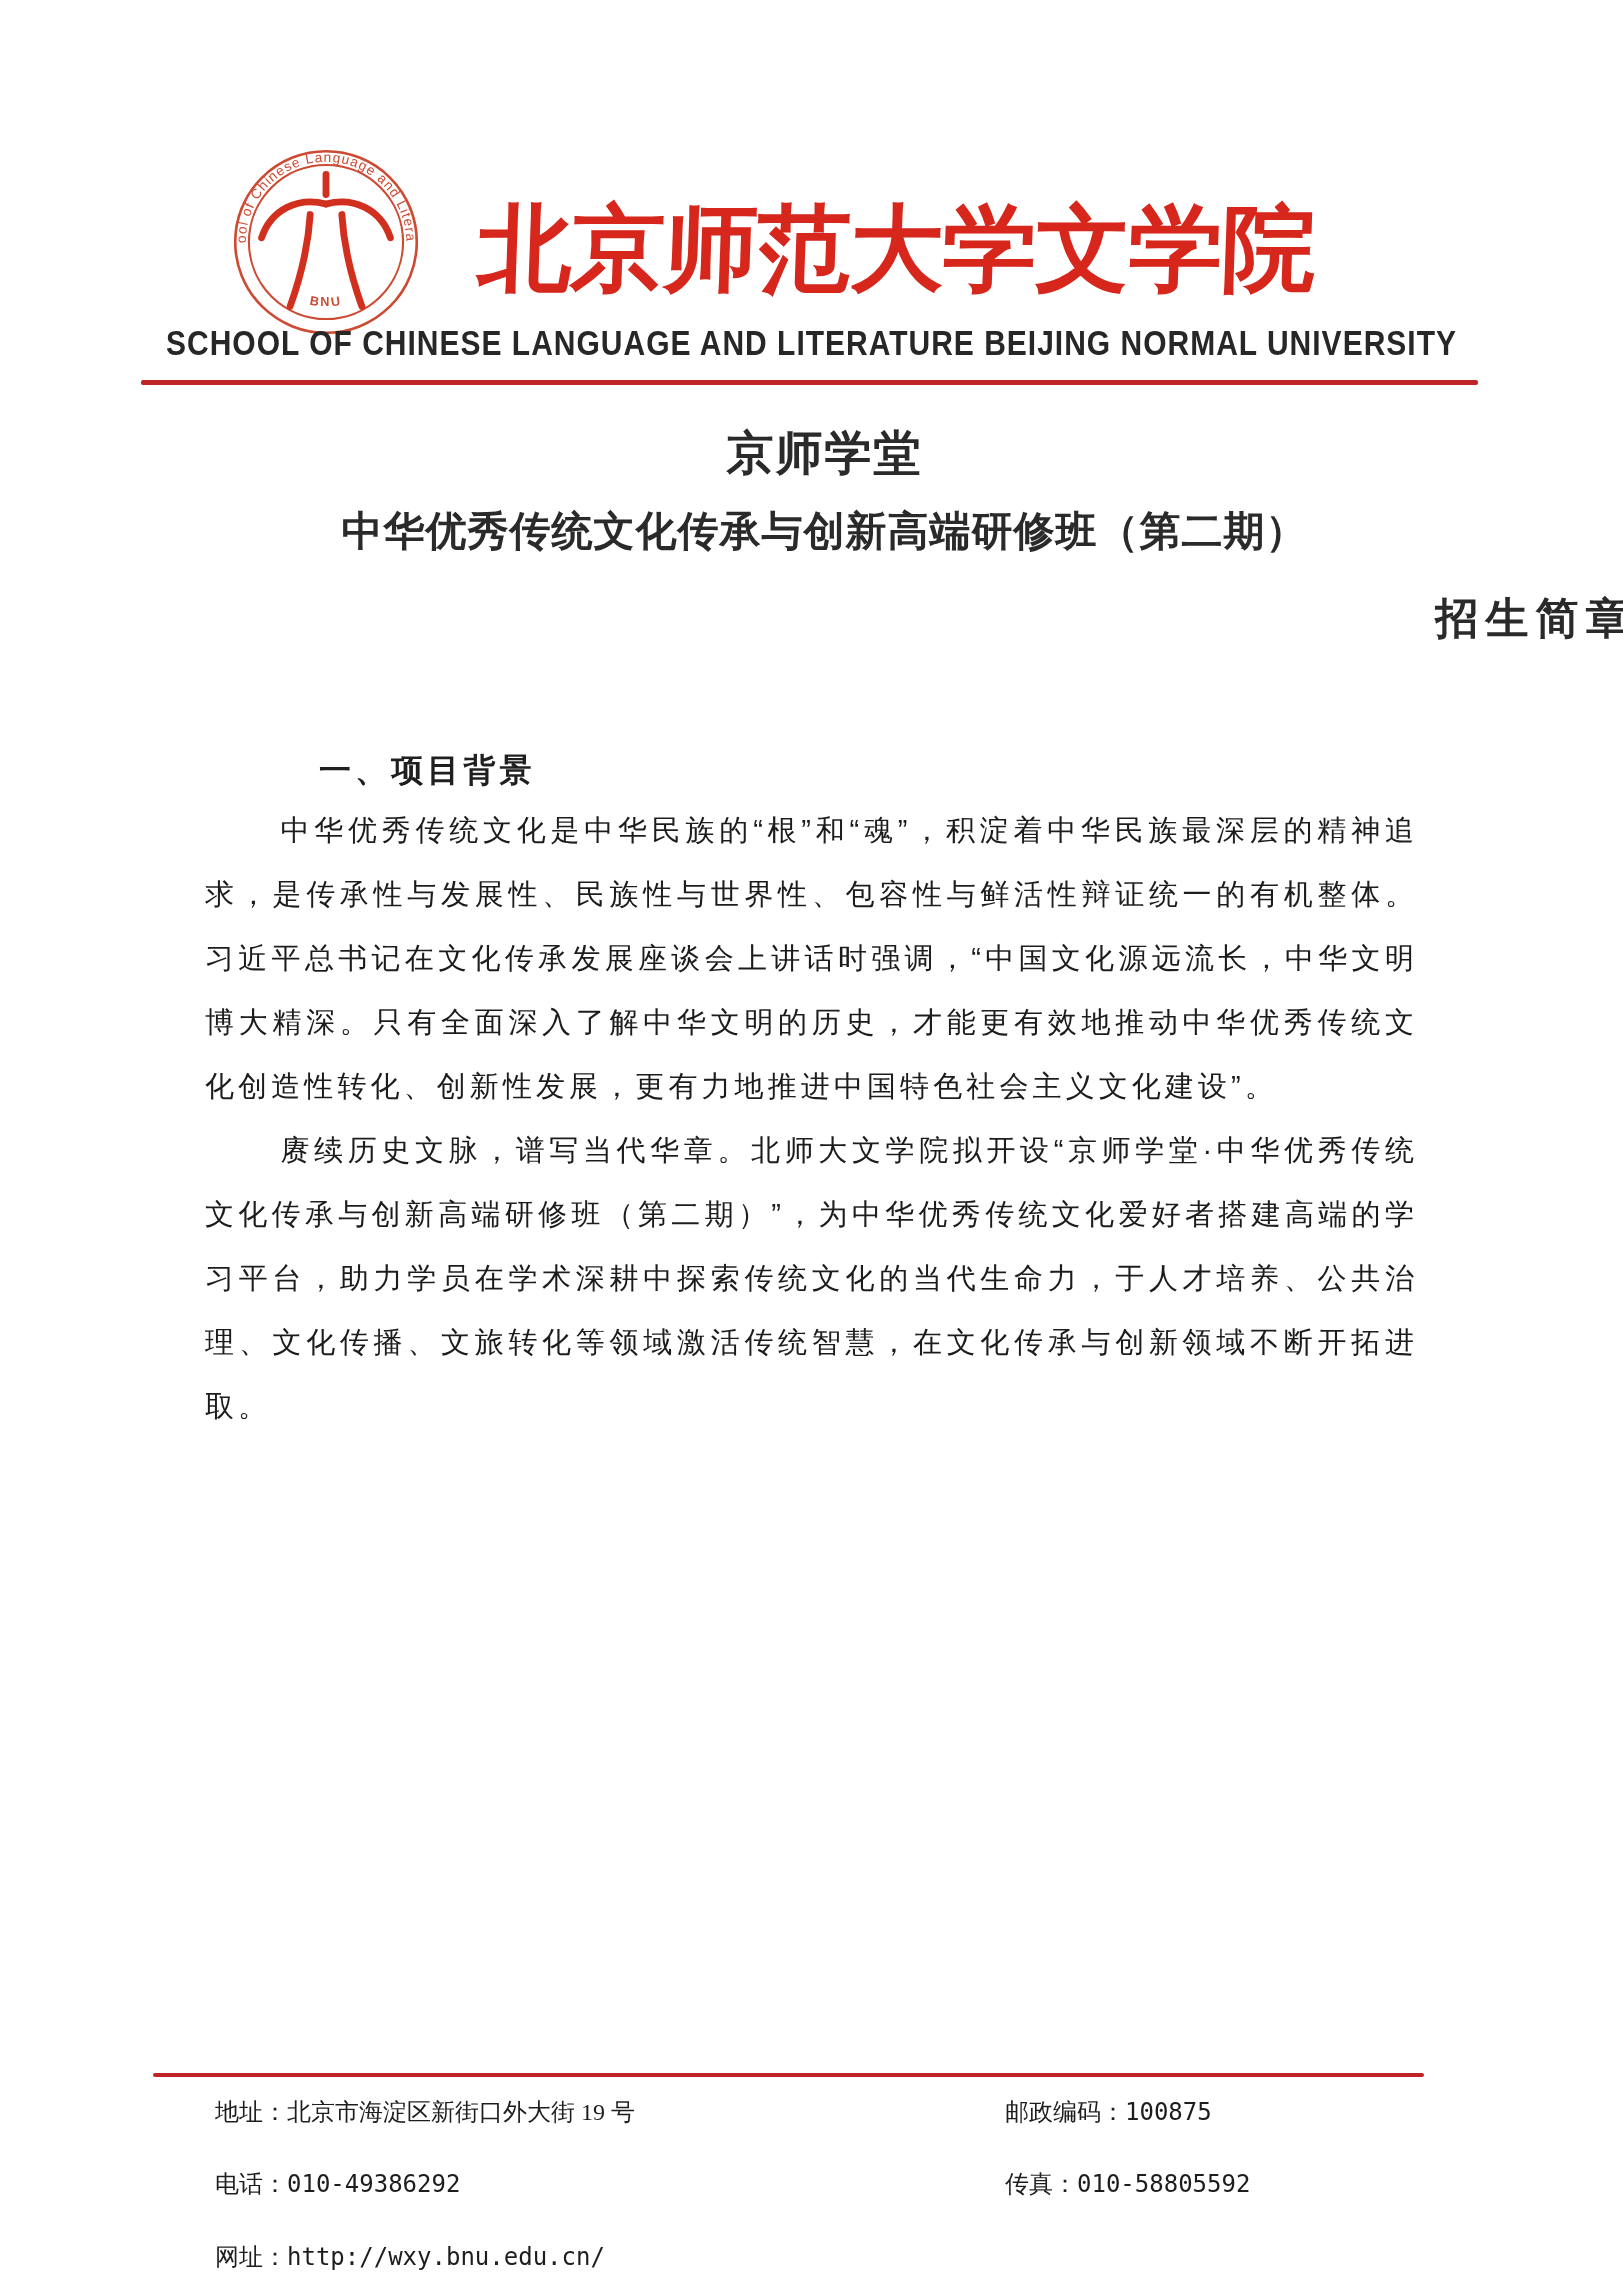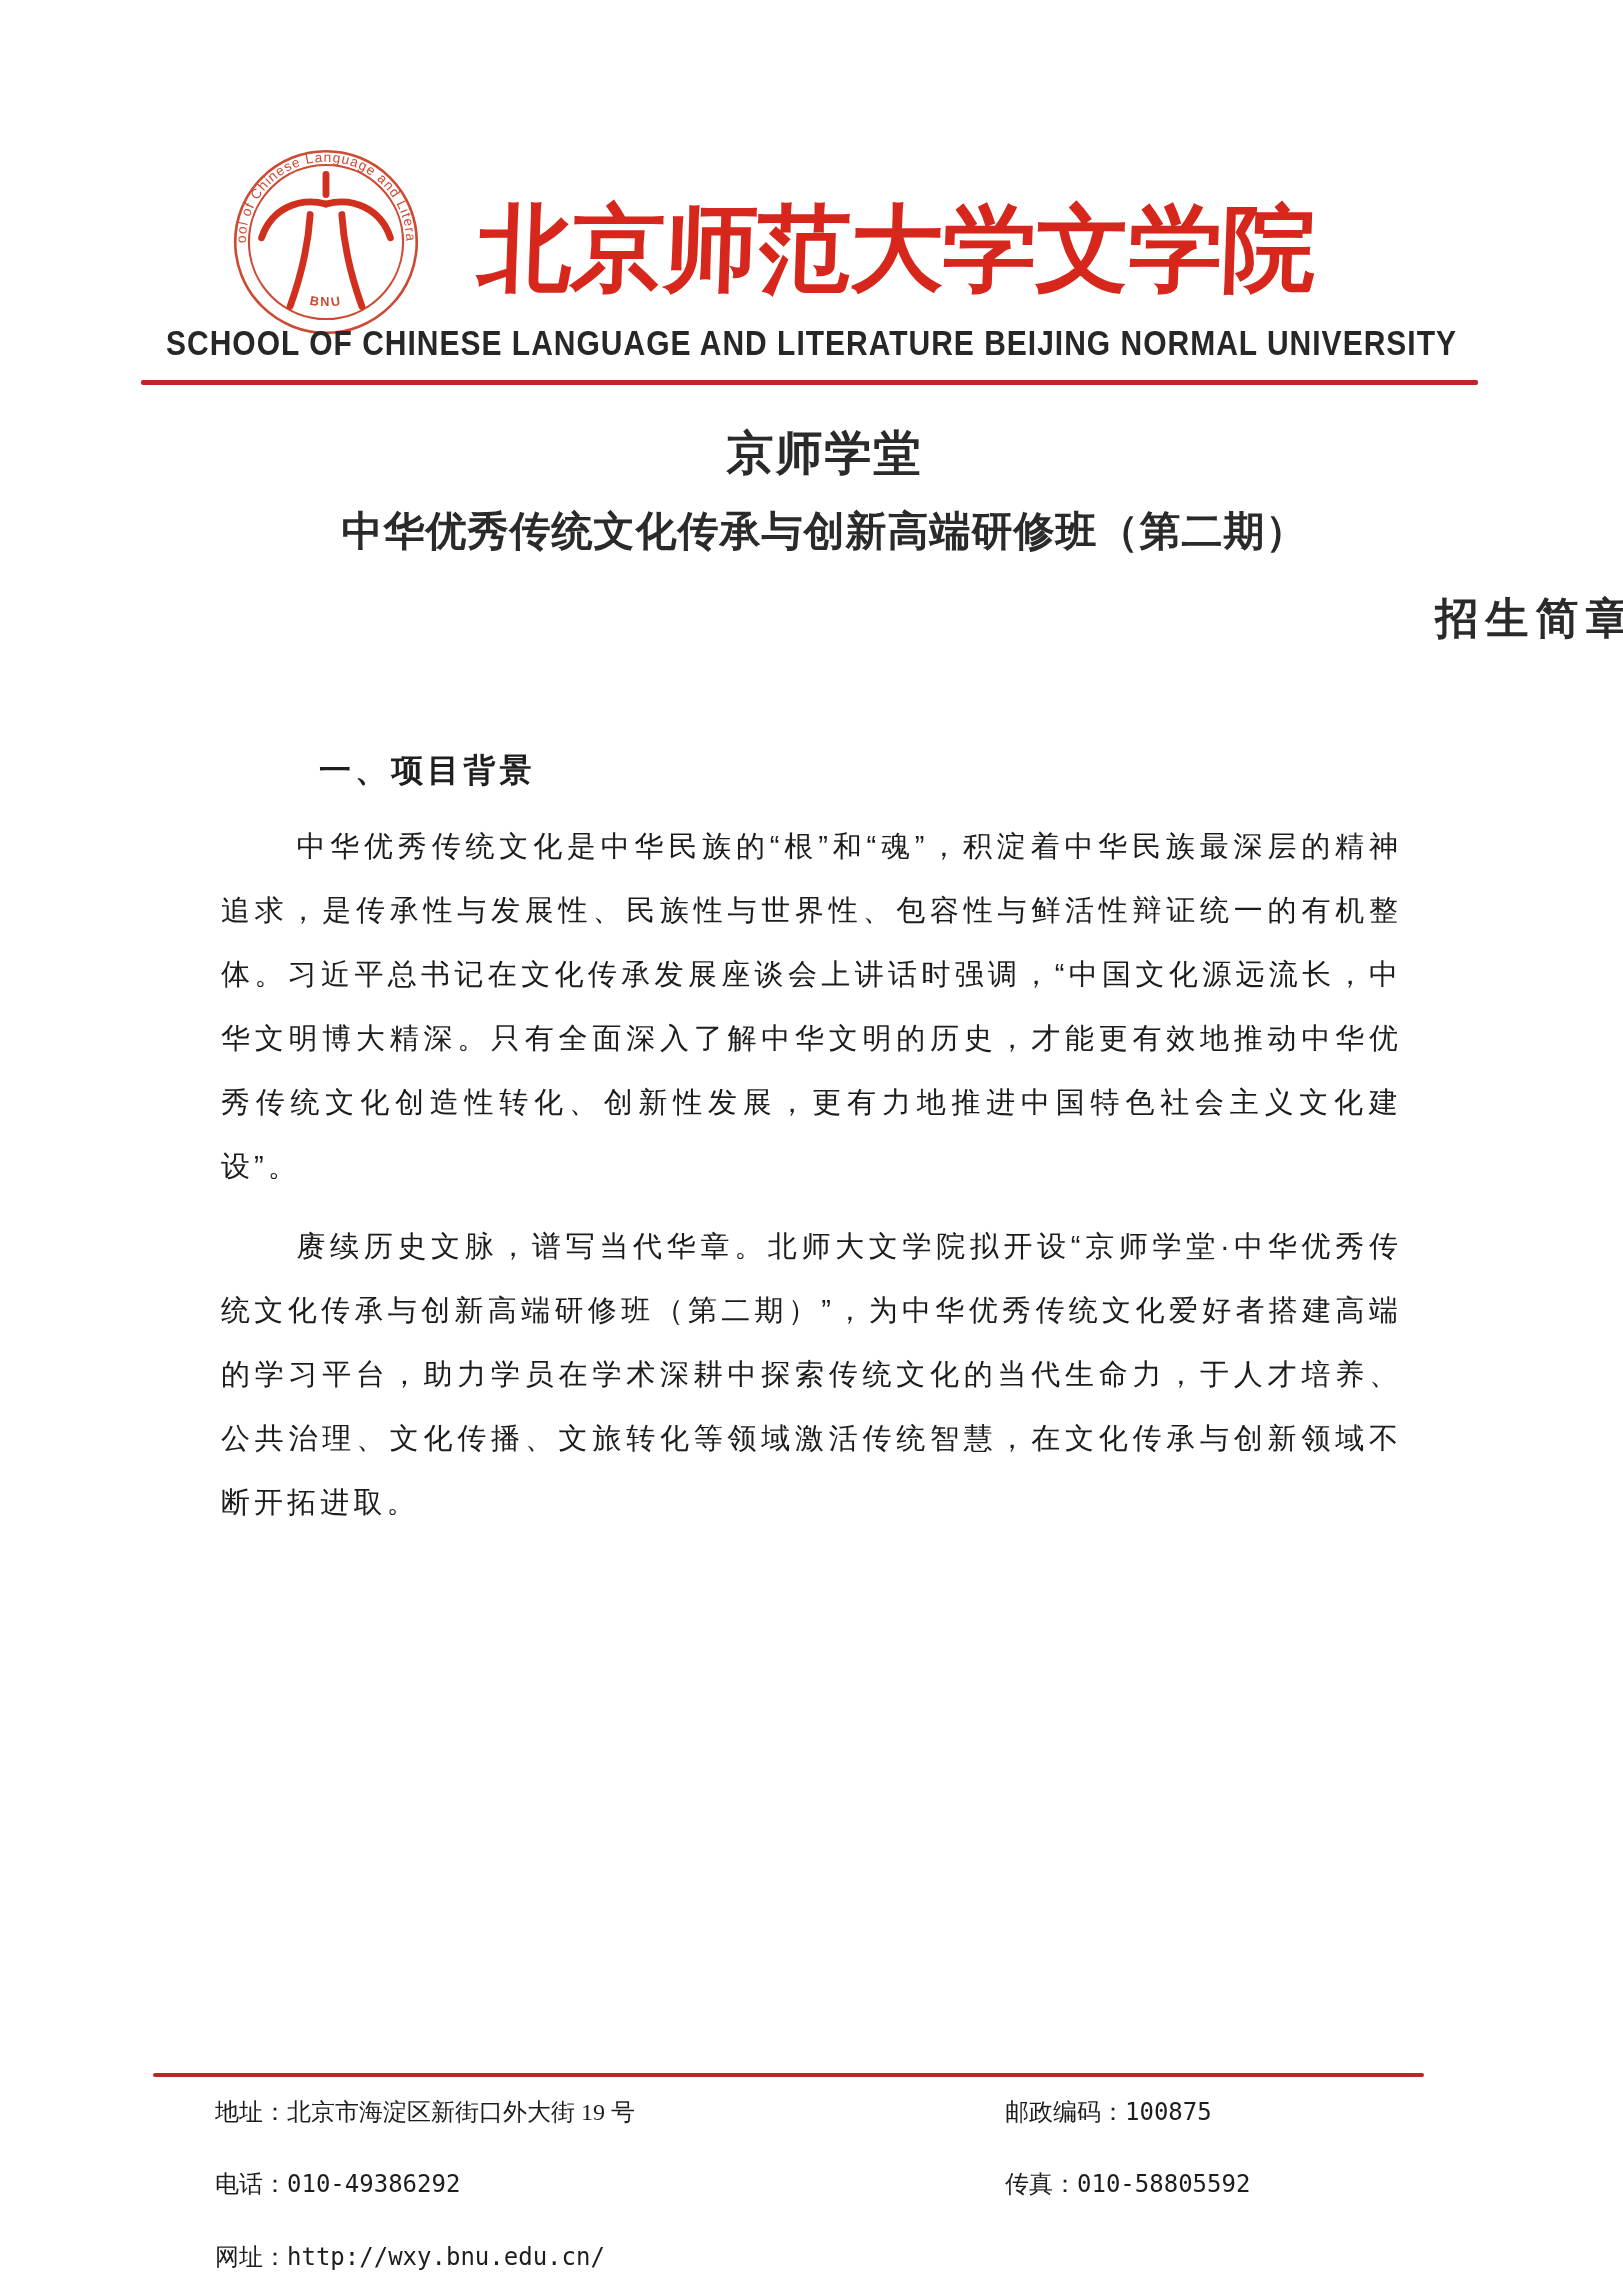--- a/index.html
+++ b/index.html
@@ -76,21 +76,21 @@
   .body-text {
     position: absolute;
     left: 205px; top: 798px;
     width: 1213px;
     font-size: 29px;
     line-height: 64px;
     letter-spacing: 4.1px;
     text-align: justify;
     color: #1c1c1c;
   }
-  .body-text p { margin: 16px; text-indent: 2.6em; }
+  .body-text p { margin: 0; text-indent: 2.6em; }
 
   
   .footer-row {
     position: absolute;
     left: 215px;
     width: 1258px;
     height: 66px;
     font-family: "Liberation Serif", serif;
     font-size: 24px;
     color: #1d1d1d;

